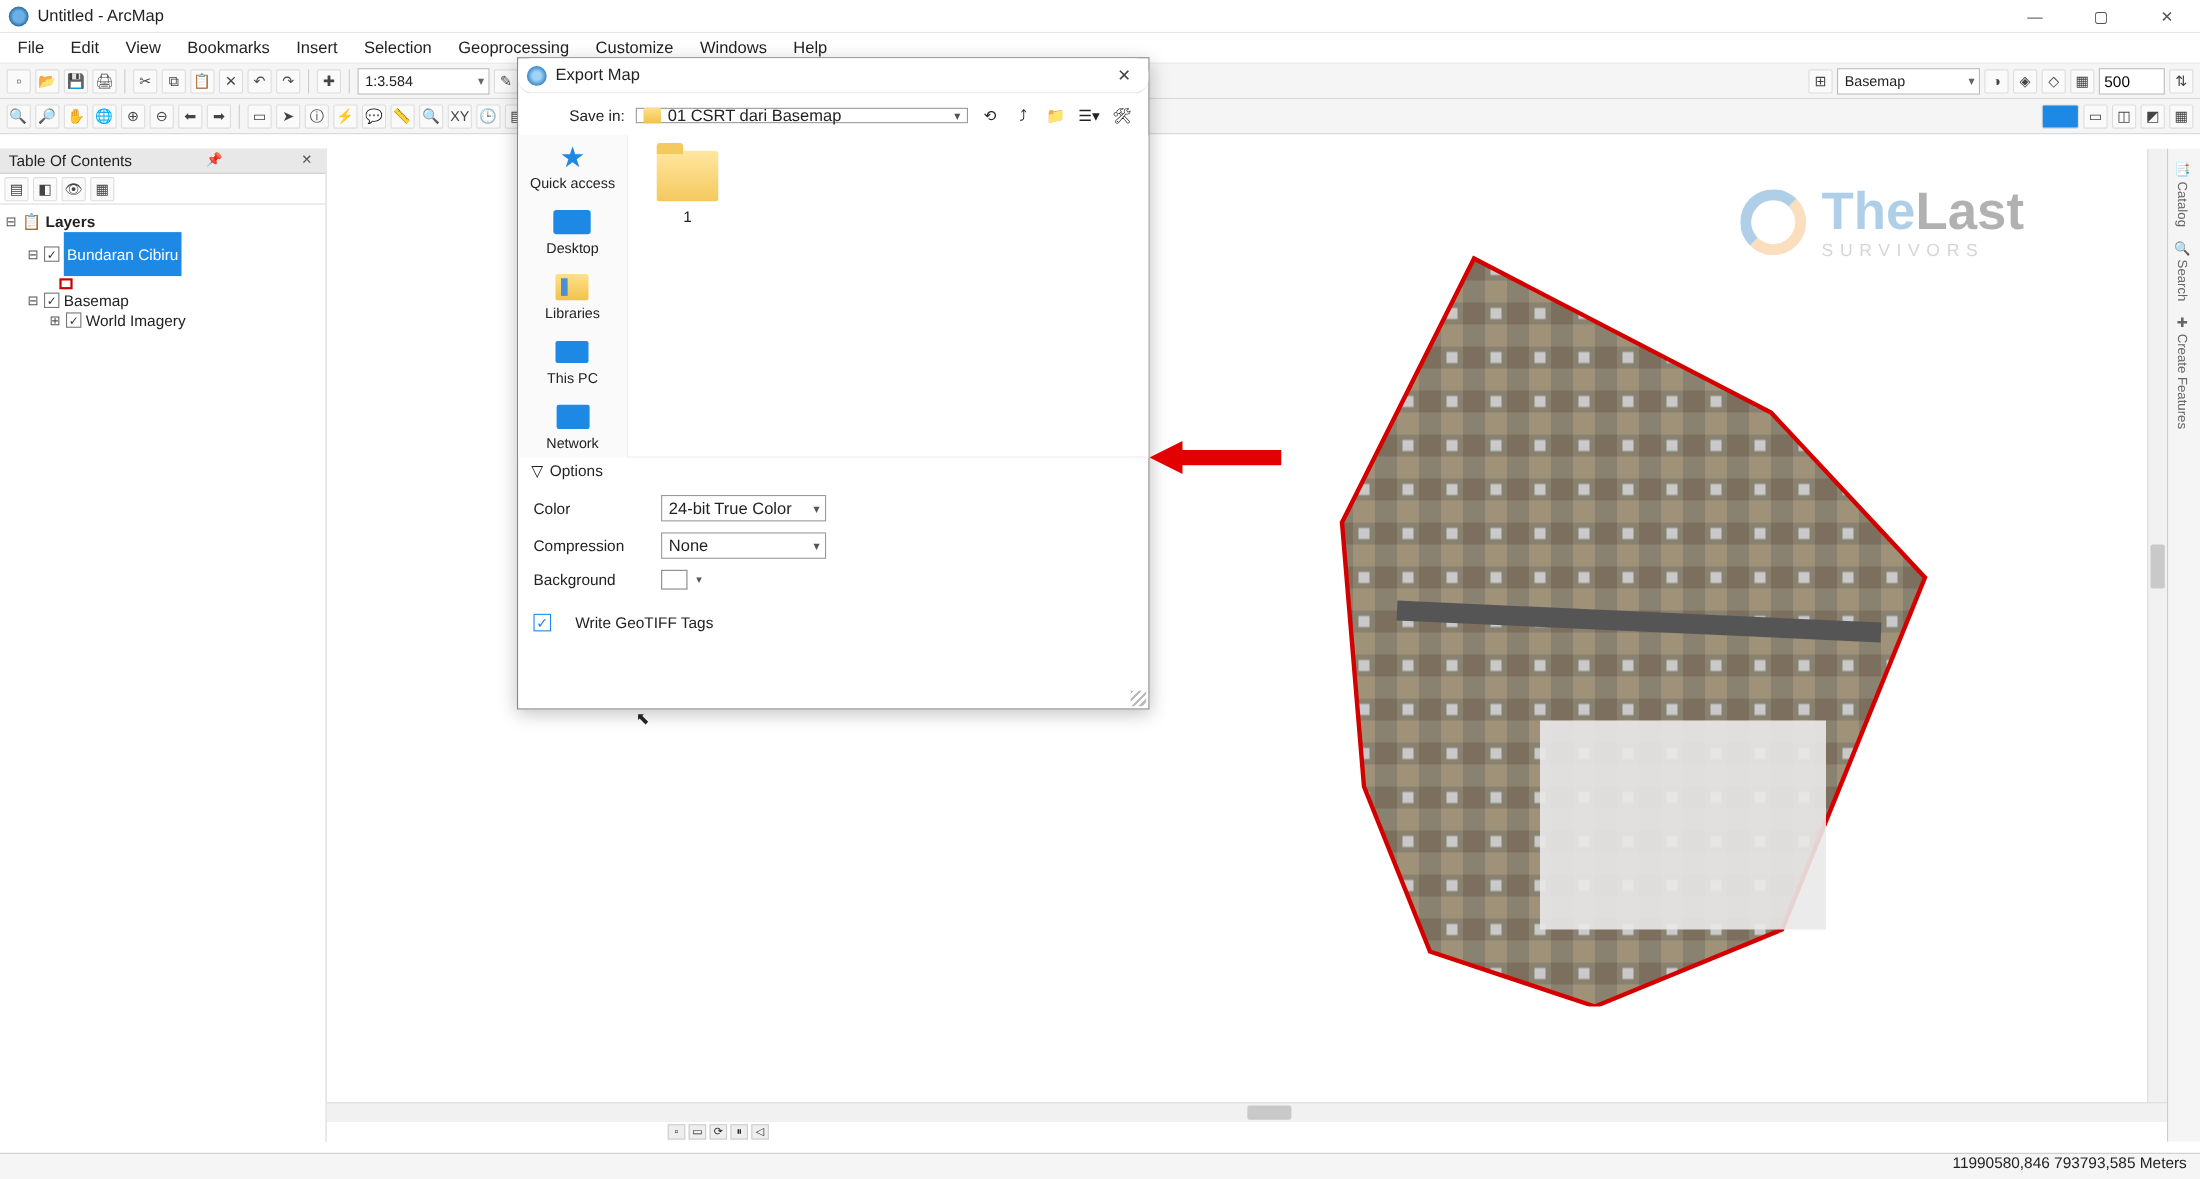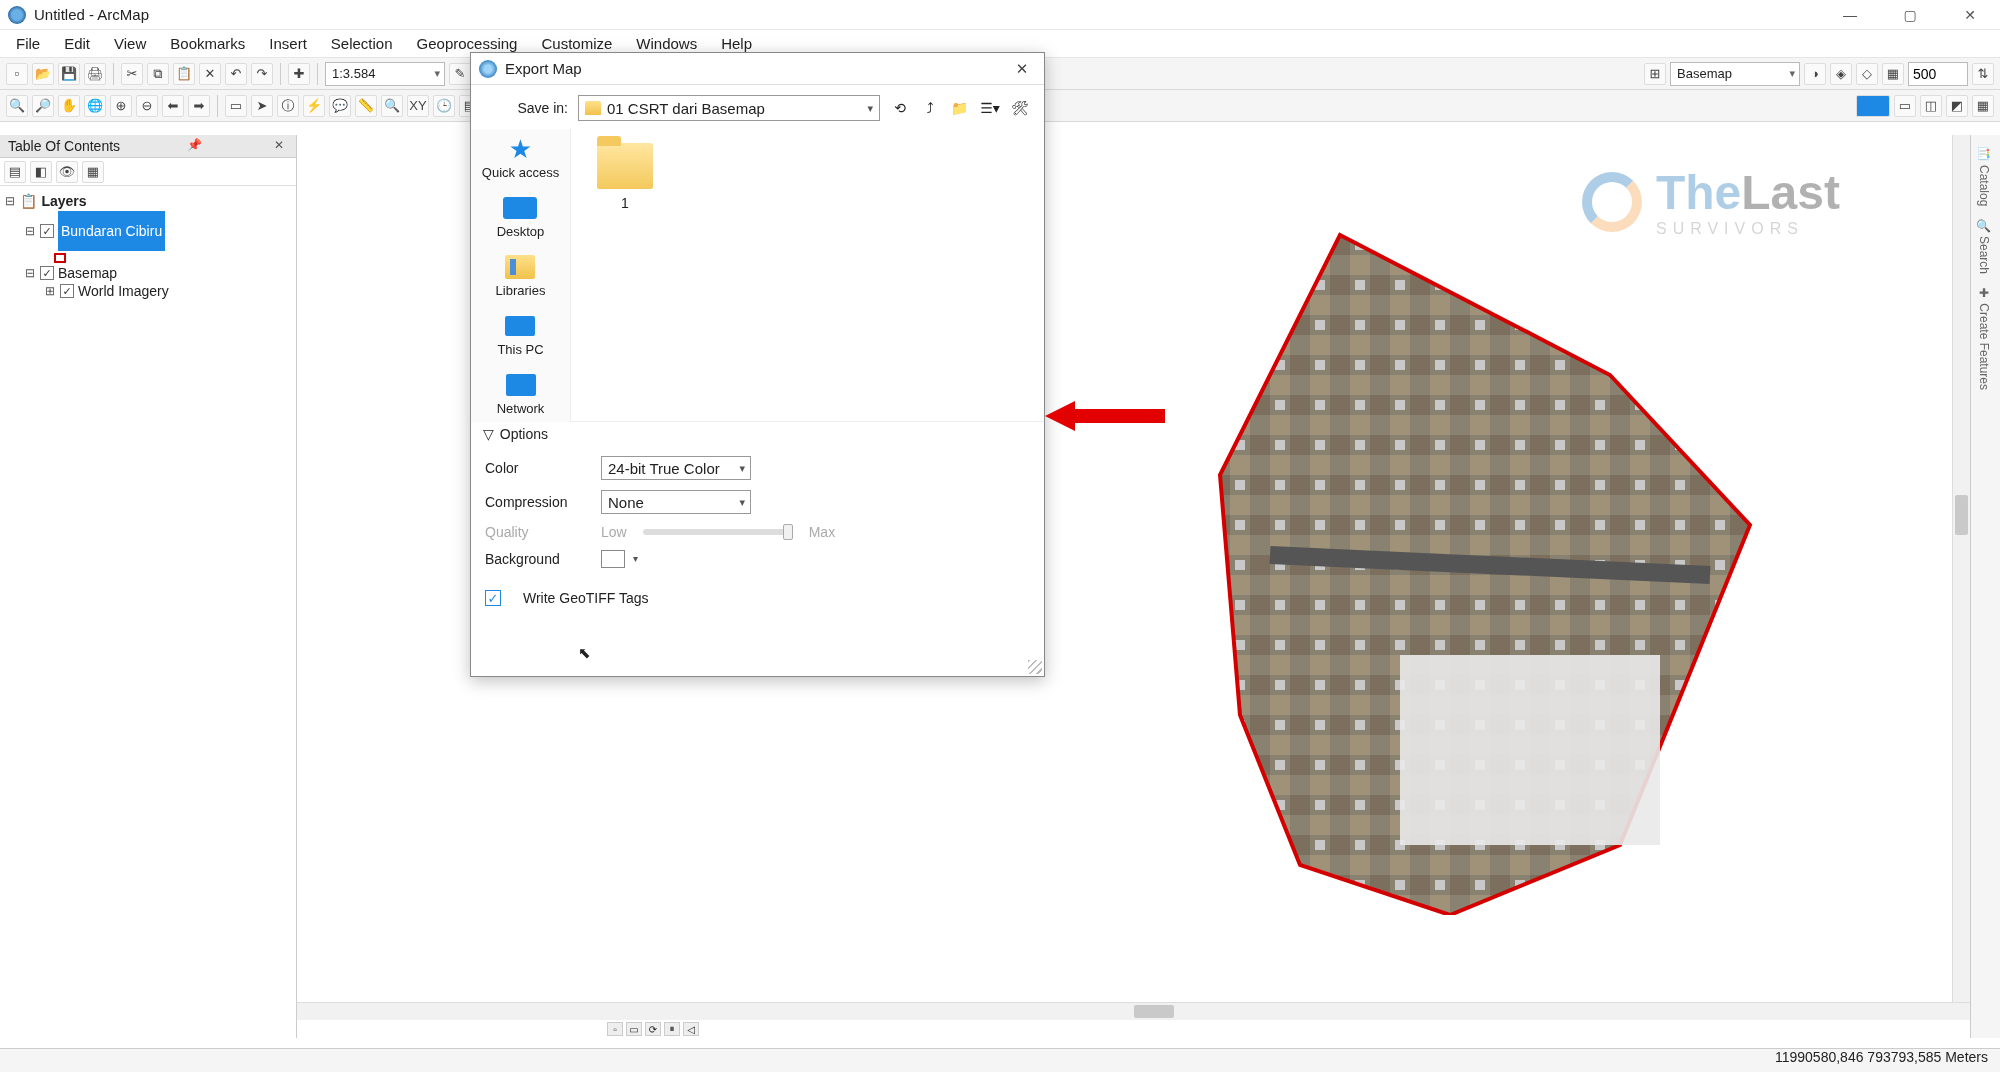--- a/index.html
+++ b/index.html
@@ -55,27 +55,27 @@
   .scroll-h .thumb{ position:absolute; top:2px; bottom:2px; left:50%; width:40px; background:#c9c9c9; border-radius:2px;}
 
   .view-tabs { position:absolute; left:0; bottom:0; height:18px; display:flex; gap:3px; padding-left:310px; align-items:center; }
   .vt-btn { width:16px; height:14px; background:#eee; border:1px solid #ccc; font-size:10px; display:flex;align-items:center;justify-content:center;}
 
   
   .statusbar { position:absolute; left:0; right:0; bottom:0; height:24px; border-top:1px solid #ccc; background:#f5f5f5; font-size:14px; display:flex; padding:0 12px; justify-content:flex-end;}
 
   
   .dialog-overlay { position:absolute; left:470px; top:52px; width:575px; background:#fff; border:1px solid #888; box-shadow: 0 4px 16px rgba(0,0,0,0.25); z-index:100; }
-  .dlg-title { height:32px; background:#fff; display:flex; align-items:center; padding:0 8px; border-bottom:1px solid #ddd;}
+  .dlg-title { height:32px; background:#fff; display:flex; align-items:center; padding:0 8px; border-bottom:1px solid #ddd;border-radius:13px;}
   .dlg-title .globe { width:18px;height:18px;border-radius:50%;background:radial-gradient(circle,#9fd3f8 30%,#3a88c4 70%);margin-right:8px;}
   .dlg-title .dlg-close { margin-left:auto; width:28px;height:24px;display:flex;align-items:center;justify-content:center;font-size:15px;color:#444;}
 
   .dlg-savein { display:flex; align-items:center; gap:10px; padding: 10px 14px 8px 14px; margin-left: 23px; }
   .dlg-savein label { width: 60px; text-align:right; font-size:14px;}
-  .savein-combo { flex:1; height:26px; border:1px solid #999; display:flex; align-items:center; padding:0 6px; background:#fff; position:relative;}
+  .savein-combo { flex:1; height:14px; border:1px solid #999; display:flex; align-items:center; padding:0 6px; background:#fff; position:relative;}
   .savein-combo .folder-ico{ width:16px;height:14px; background:linear-gradient(#ffe08a,#f0c24b); border-radius:2px 2px 0 0; margin-right:6px;}
   .savein-combo::after{content:"▾";position:absolute;right:6px;color:#555;font-size:11px;}
   .nav-ico { width:20px;height:20px;display:flex;align-items:center;justify-content:center;font-size:14px; }
 
   .dlg-body { display:flex; min-height:280px;}
   .dlg-sidebar { width:100px; background:#fafafa; border-right:1px solid #eee; padding:6px 0; display:flex; flex-direction:column; align-items:center; gap:14px;}
   .side-item { display:flex; flex-direction:column; align-items:center; font-size:13px; gap:2px;}
   .side-ico { width:34px;height:28px; border-radius:3px; display:flex;align-items:center;justify-content:center;}
   .ico-star { color:#1e88e5; font-size:26px;}
   .ico-desktop { width:34px;height:22px;background:#1e88e5;border-radius:3px;}
@@ -374,28 +374,20 @@
       <div class="opt-combo">
           <span>24-bit True Color</span>
         </div>
     </div>
     <div class="opt-row">
       <label>Compression</label>
       <div class="opt-combo">
           <span>None</span>
         </div>
     </div>
-    <div class="opt-row disabled">
-      <label>Quality</label>
-      <span>Low</span>
-      <div class="slider">
-          <div class="sthumb"></div>
-        </div>
-      <span>Max</span>
-    </div>
     <div class="opt-row">
       <label>Background</label>
       <div class="bg-swatch"></div>
     </div>
     <div class="opt-row" style="margin-top:22px">
       <span class="chk2">✓</span>
       <span>Write GeoTIFF Tags</span>
     </div>
   </div>
 

